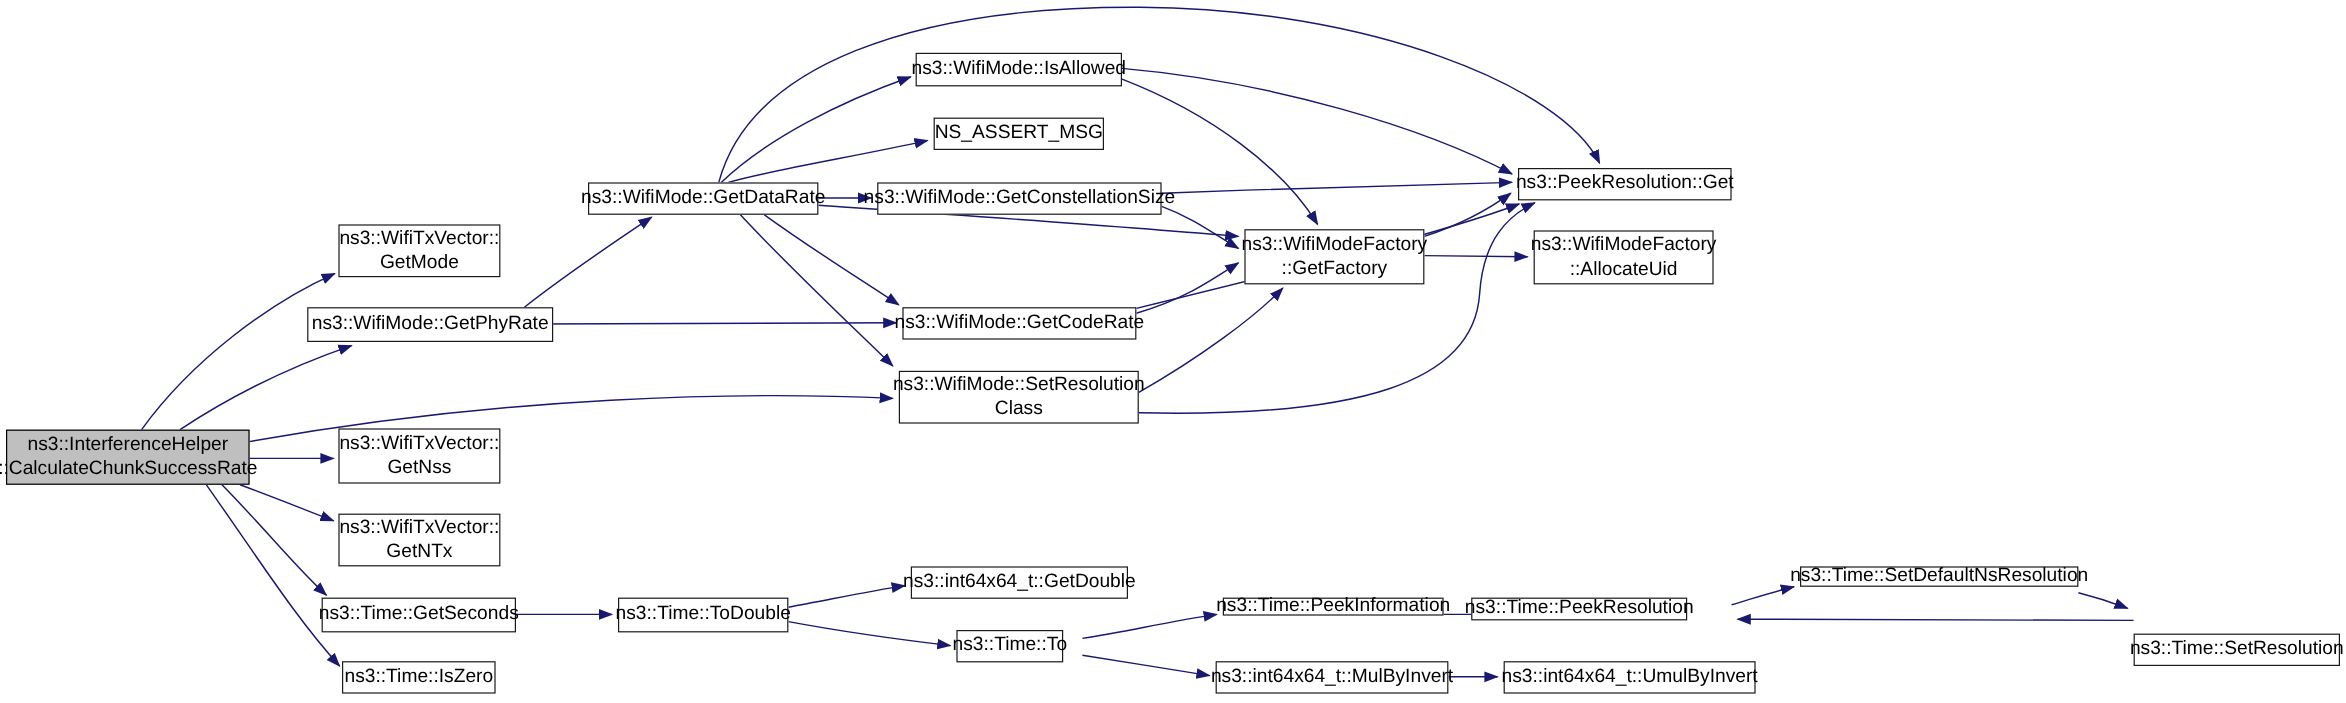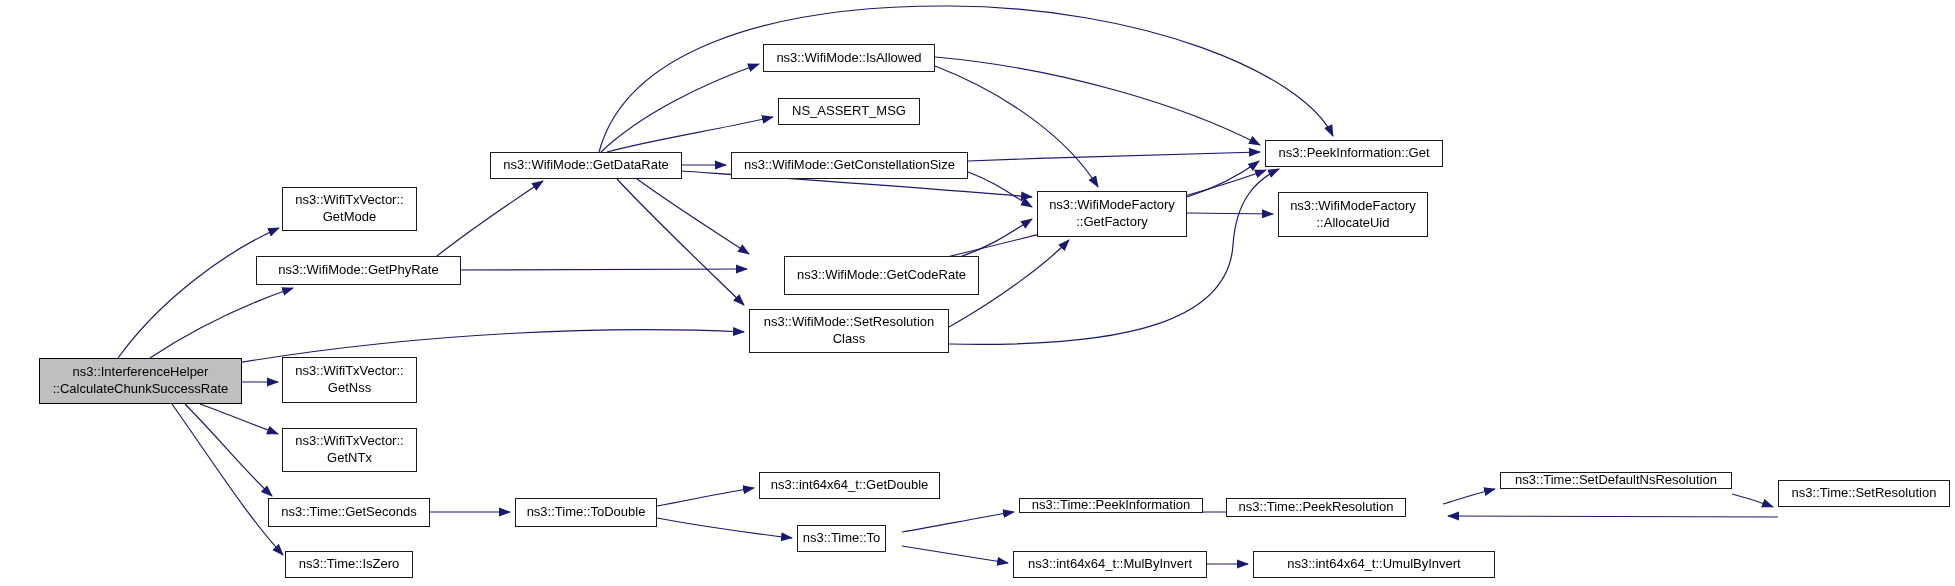--- a/index.html
+++ b/index.html
@@ -6,24 +6,24 @@
   body{width:1955px;height:586px;position:relative;overflow:hidden;
        font-family:"Liberation Sans","DejaVu Sans",sans-serif;}
   #edges{position:absolute;left:0;top:0;z-index:1;}
   .node{
     position:absolute;z-index:2;box-sizing:border-box;
     background:#ffffff;border:1px solid #1a1a1a;
     display:flex;align-items:center;justify-content:center;
     text-align:center;cursor:pointer;
   }
   .node .lbl{
-    white-space:pre-line;font-size:13px;line-height:1.28;color:#000000;
+    white-space:pre-line;font-size:16px;line-height:1.28;color:#000000;
     padding:0 2px;
   }
-  .node.root{background:#bfbfbf;border:1.6px solid #000000;margin-left:34px;}
+  .node.root{background:#bfbfbf;border:1.6px solid #000000;}
 </style>
 </head>
 <body>
 
 <svg id="edges" width="1955" height="586" viewBox="0 0 1955 586">
   <defs>
     <marker id="arr" markerUnits="userSpaceOnUse" markerWidth="13" markerHeight="10" refX="11" refY="5" orient="auto">
       <path d="M0,0.5 L12,5 L0,9.5 z" fill="#191970"></path>
     </marker>
   </defs>
@@ -83,33 +83,33 @@
   </div>
 <div class="node" style="left:763px;top:44px;width:172px;height:28px">
     <span class="lbl">ns3::WifiMode::IsAllowed</span>
   </div>
 <div class="node" style="left:778px;top:98px;width:142px;height:27px">
     <span class="lbl">NS_ASSERT_MSG</span>
   </div>
 <div class="node" style="left:731px;top:152px;width:237px;height:27px">
     <span class="lbl">ns3::WifiMode::GetConstellationSize</span>
   </div>
-<div class="node" style="left:784px;top:256px;width:195px;height:39px">
+<div class="node" style="left:752px;top:256px;width:195px;height:27px">
     <span class="lbl">ns3::WifiMode::GetCodeRate</span>
   </div>
 <div class="node" style="left:749px;top:309px;width:200px;height:44px">
     <span class="lbl">ns3::WifiMode::SetResolution
 Class</span>
   </div>
 <div class="node" style="left:1037px;top:191px;width:150px;height:46px">
     <span class="lbl">ns3::WifiModeFactory
 ::GetFactory</span>
   </div>
 <div class="node" style="left:1265px;top:140px;width:178px;height:27px">
-    <span class="lbl">ns3::PeekInformation::Get</span>
+    <span class="lbl">ns3::PeekResolution::Get</span>
   </div>
 <div class="node" style="left:1278px;top:192px;width:150px;height:45px">
     <span class="lbl">ns3::WifiModeFactory
 ::AllocateUid</span>
   </div>
 <div class="node" style="left:282px;top:357px;width:135px;height:46px">
     <span class="lbl">ns3::WifiTxVector::
 GetNss</span>
   </div>
 <div class="node" style="left:282px;top:428px;width:135px;height:44px">
@@ -133,21 +133,21 @@
   </div>
 <div class="node" style="left:1019px;top:498px;width:184px;height:15px">
     <span class="lbl">ns3::Time::PeekInformation</span>
   </div>
 <div class="node" style="left:1013px;top:551px;width:194px;height:27px">
     <span class="lbl">ns3::int64x64_t::MulByInvert</span>
   </div>
 <div class="node" style="left:1226px;top:498px;width:180px;height:19px">
     <span class="lbl">ns3::Time::PeekResolution</span>
   </div>
-<div class="node" style="left:1253px;top:551px;width:242px;height:27px">
+<div class="node" style="left:1253px;top:551px;width:210px;height:27px">
     <span class="lbl">ns3::int64x64_t::UmulByInvert</span>
   </div>
 <div class="node" style="left:1500px;top:472px;width:232px;height:17px">
     <span class="lbl">ns3::Time::SetDefaultNsResolution</span>
   </div>
-<div class="node" style="left:1778px;top:480px;width:172px;height:27px">
+<div class="node" style="left:1778px;top:528px;width:172px;height:27px">
     <span class="lbl">ns3::Time::SetResolution</span>
   </div>
 
 </body></html>

